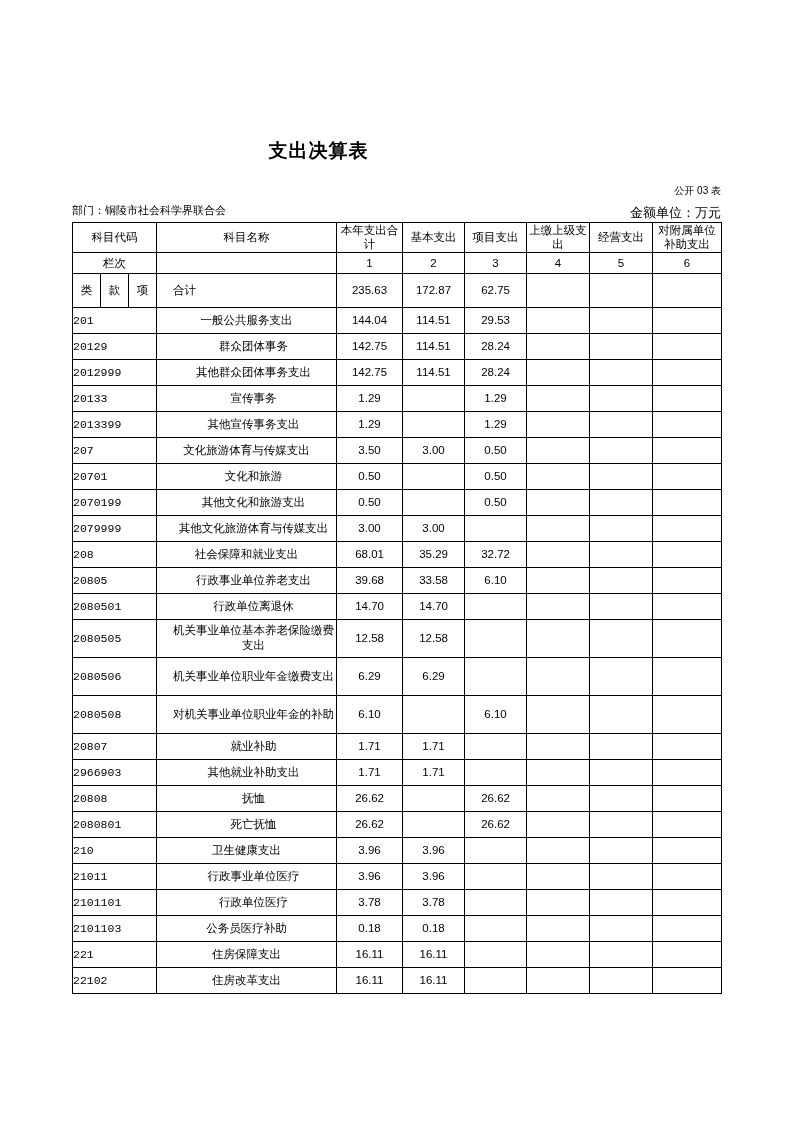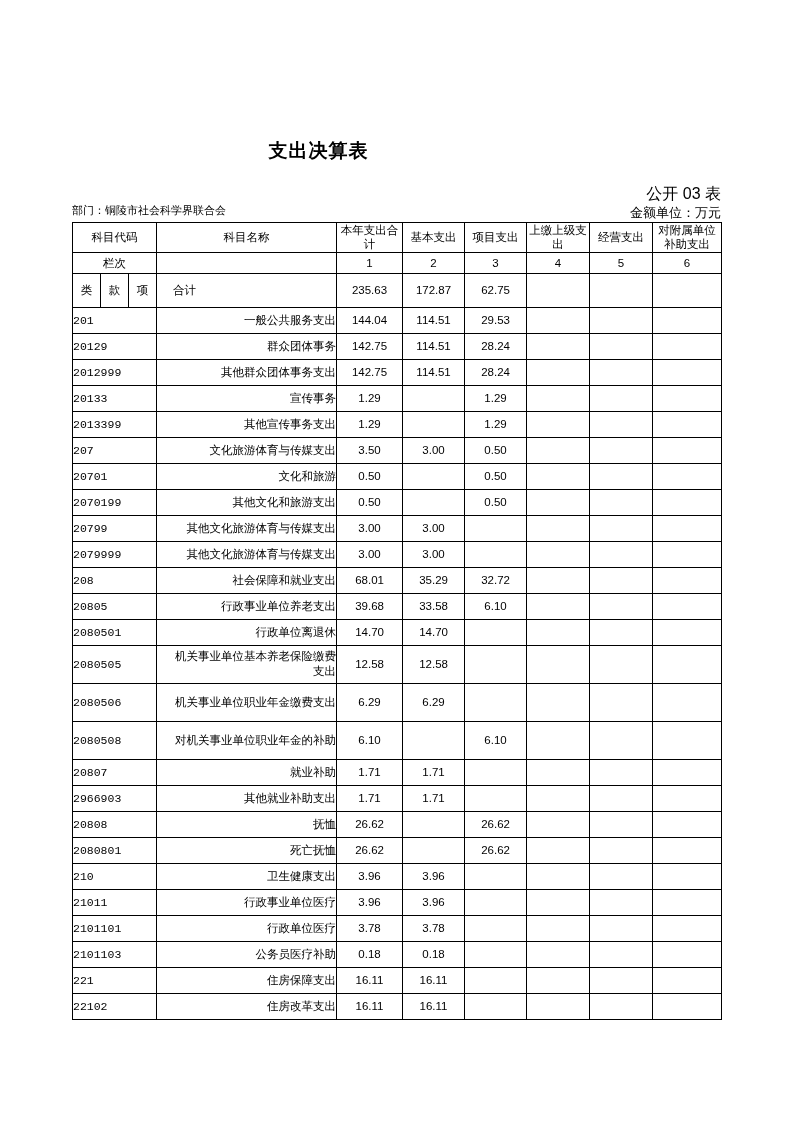--- a/index.html
+++ b/index.html
@@ -27,21 +27,21 @@
     width: 637px;
     text-align: center;
     font-size: 19px;
     font-weight: bold;
     letter-spacing: 1px;
   }
   .form-no {
     position: absolute;
     top: 184px;
     right: 72px;
-    font-size: 16px;
+    font-size: 10px;
   }
   .dept-line {
     position: absolute;
     top: 203px;
     left: 72px;
     font-size: 11px;
   }
   .unit-line {
     position: absolute;
     top: 204px;
@@ -77,21 +77,21 @@
     text-align: center;
     height: 33px;
   }
   .code-cell {
     padding-left: 4px;
     text-align: left;
     font-family: Liberation Mono, monospace;
   }
   .name-cell {
     padding-left: 6px;
-    text-align: right;
+    text-align: center;
     line-height: 1.3;
   }
   .name-cell.ind1 { padding-left: 14px; }
   .name-cell.ind-c { text-align: left; padding-left: 16px; }
   .num {
     text-align: center;
   }
   .row td { height: 25px; }
   .row.tall td { height: 37px; }
 </style>
@@ -230,30 +230,20 @@
           <td class="code-cell" colspan="3">2070199</td>
           <td class="name-cell ind1">其他文化和旅游支出</td>
           <td class="num">0.50</td>
           <td class="num"></td>
           <td class="num">0.50</td>
           <td class="num"></td>
           <td class="num"></td>
           <td class="num"></td>
         </tr>
         <tr class="row">
-          <td class="code-cell" colspan="3">20799</td>
-          <td class="name-cell ind1">其他文化旅游体育与传媒支出</td>
-          <td class="num">3.00</td>
-          <td class="num">3.00</td>
-          <td class="num"></td>
-          <td class="num"></td>
-          <td class="num"></td>
-          <td class="num"></td>
-        </tr>
-        <tr class="row">
           <td class="code-cell" colspan="3">2079999</td>
           <td class="name-cell ind1">其他文化旅游体育与传媒支出</td>
           <td class="num">3.00</td>
           <td class="num">3.00</td>
           <td class="num"></td>
           <td class="num"></td>
           <td class="num"></td>
           <td class="num"></td>
         </tr>
         <tr class="row">

